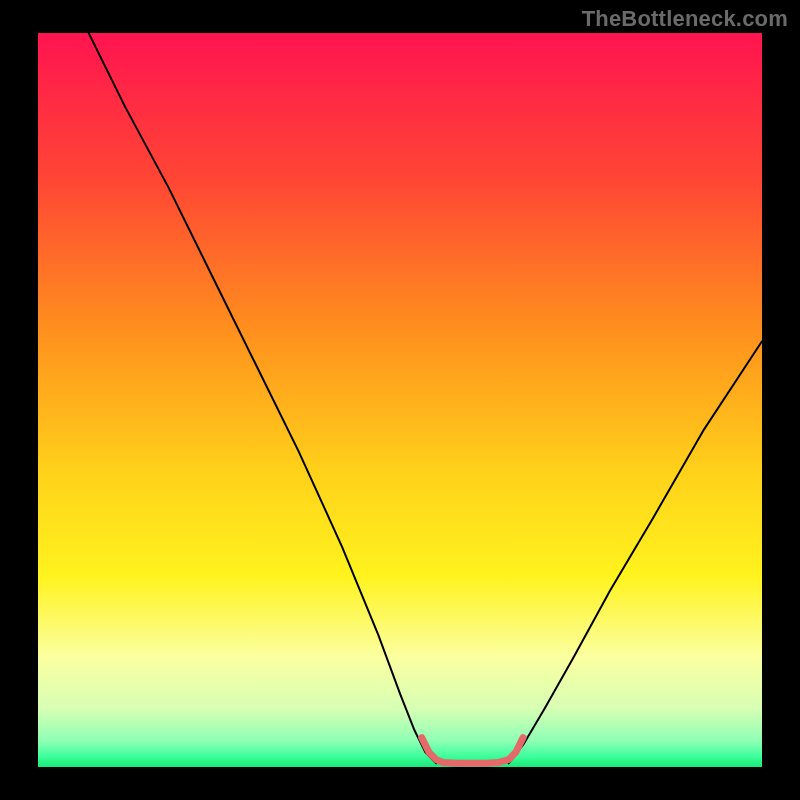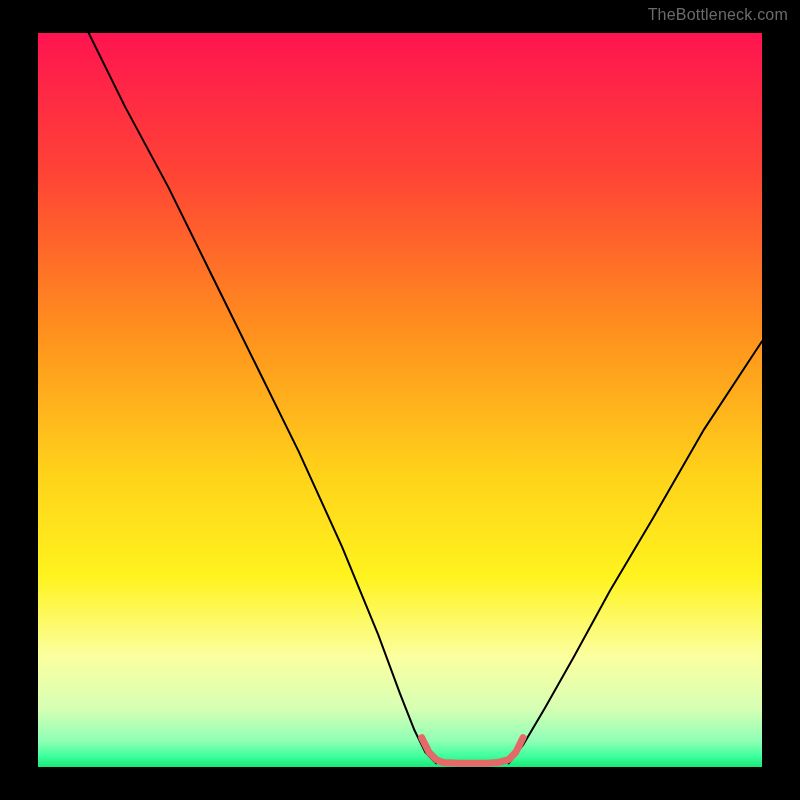--- a/index.html
+++ b/index.html
@@ -9,22 +9,22 @@
     height: 800px;
     background: #000;
     overflow: hidden;
     font-family: Arial, Helvetica, sans-serif;
   }
   .watermark {
     position: absolute;
     top: 6px;
     right: 12px;
     color: #6a6a6a;
-    font-size: 16px;
-    font-weight: 400;
+    font-size: 22px;
+    font-weight: 700;
     z-index: 10;
     letter-spacing: 0.2px;
   }
   .stage {
     position: absolute;
     left: 0;
     top: 0;
     width: 800px;
     height: 800px;
   }

